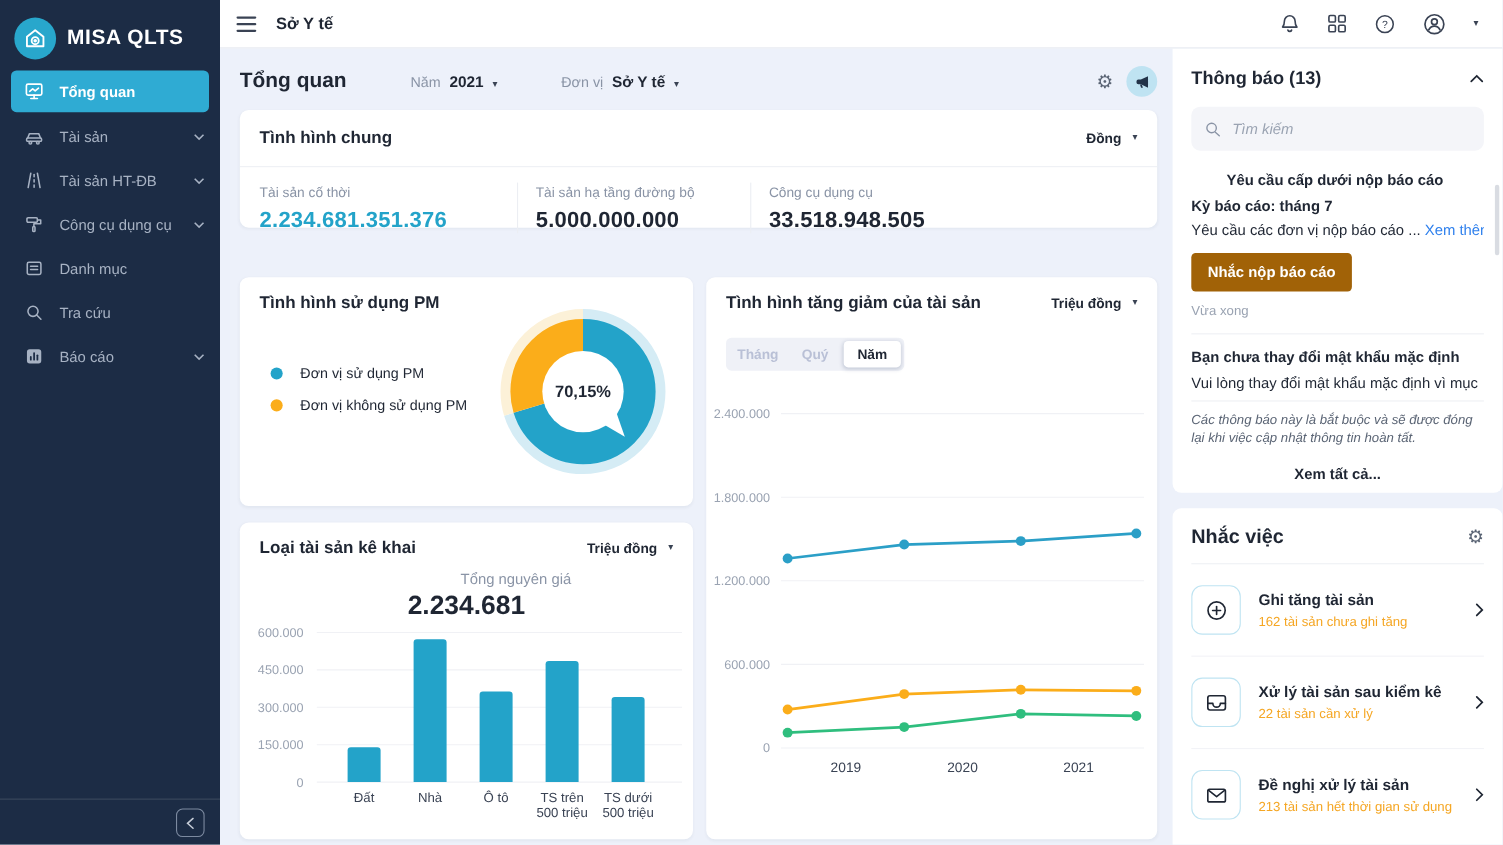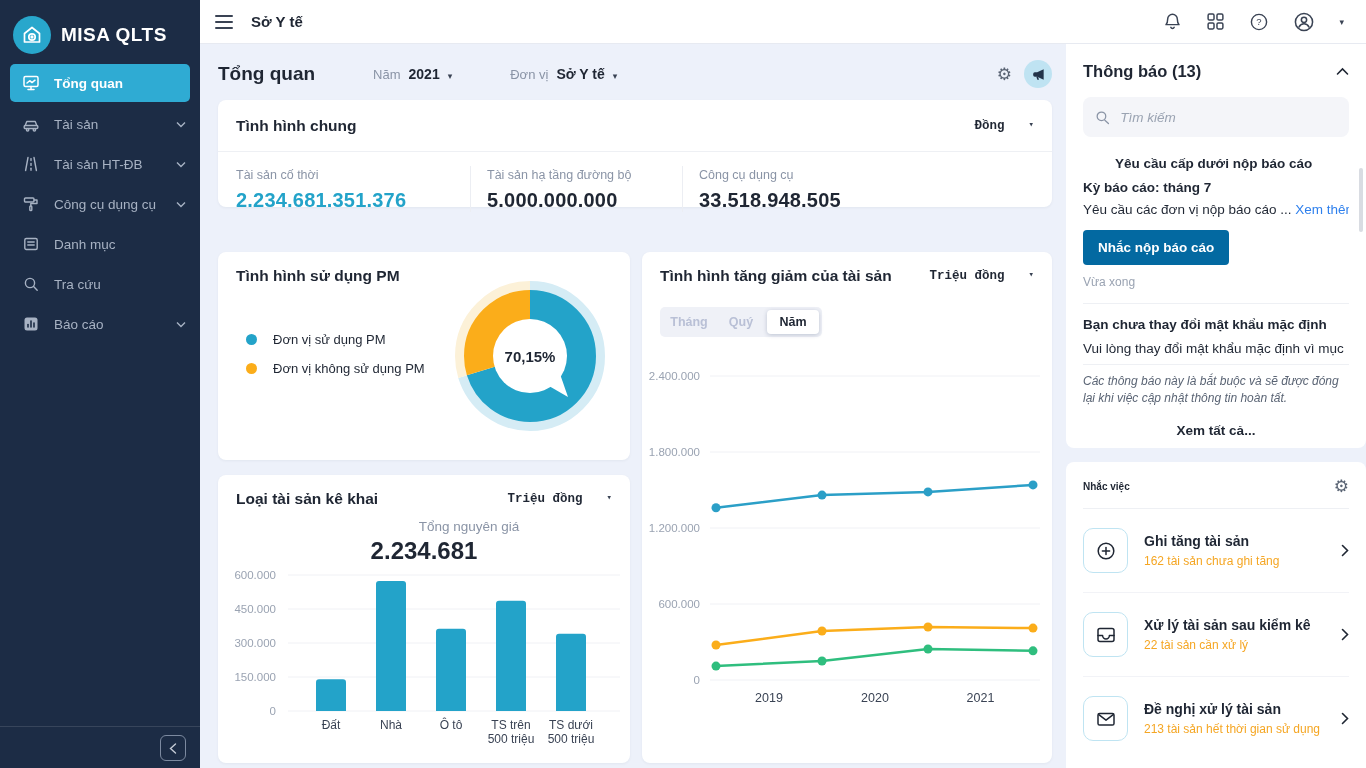--- a/index.html
+++ b/index.html
@@ -35,21 +35,21 @@
   .filter { display:flex; align-items:baseline; gap:8px; margin-left:58px; font-size:13px; color:#8A94A6; }
   .filter b { font-size:14px; color:#1F2633; }
   .caret { font-size:9px; color:#3A4354; }
   .page-head-icons { margin-left:auto; display:flex; align-items:center; gap:12px; }
   .gear-glyph { font-size:17px; color:#5A6474; cursor:pointer; line-height:1; }
   .megaphone-btn { width:28px; height:28px; border-radius:50%; background:#BFE3F2; display:flex; align-items:center; justify-content:center; cursor:pointer; }
 
   .card { position:absolute; background:#fff; border-radius:8px; box-shadow:0 1px 3px rgba(20,30,60,.05); }
   .card-title-row { display:flex; align-items:center; padding:15px 18px 0 18px; }
   .card-title { font-size:15.5px; font-weight:700; }
-  .unit-dd { margin-left:auto; font-size:12.5px; font-weight:700; display:flex; align-items:flex-start; gap:24px; cursor:pointer;font-family:Liberation Mono, monospace; }
+  .unit-dd { margin-left:auto; font-size:12.5px; font-weight:700; display:flex; align-items:flex-start; gap:10px; cursor:pointer; }
 
   
   #card-summary { left:18px; top:56px; width:834px; height:107px; }
   #card-summary .title-row { height:52px; display:flex; align-items:center; padding:0 18px; border-bottom:1px solid #EEF0F4; }
   .stats-row { display:flex; padding:14px 0 0 0; }
   .stat { padding:2px 0 0 18px; }
   .stat:nth-child(1){ width:252px; }
   .stat:nth-child(2){ width:212px; border-left:1px solid #ECEEF3; padding-left:16px; }
   .stat:nth-child(3){ border-left:1px solid #ECEEF3; padding-left:16px; }
   .stat-label { font-size:12.5px; color:#8A94A6; margin-bottom:7px; }
@@ -84,31 +84,31 @@
   .panel-head { display:flex; align-items:center; }
   .panel-title { font-size:16.5px; font-weight:700; }
   .panel-head .right-ic { margin-left:auto; cursor:pointer; display:flex; }
   .search-box { margin-top:16px; height:40px; background:#F4F5F9; border-radius:8px; display:flex; align-items:center; padding:0 12px; gap:10px; }
   .search-box input { border:none; outline:none; background:transparent; font-style:italic; font-size:13.5px; color:#42506B; width:100%; font-family:inherit; }
   .search-box input::placeholder { color:#9AA3B2; }
   .notif-title { font-size:13.5px; font-weight:700; margin-top:19px;margin-left:32px; }
   .notif-period { font-size:13.5px; font-weight:700; margin-top:9px; }
   .notif-body { font-size:13.5px; margin-top:7px; white-space:nowrap; overflow:hidden; }
   .link { color:#2F80ED; cursor:pointer; }
-  .notif-btn { margin-top:13px; background:#0369a1; color:#fff; border:none; border-radius:4px; font-size:13.5px; font-weight:700; padding:10px 15px; cursor:pointer; font-family:inherit; }
+  .notif-btn { margin-top:13px; background:#a16207; color:#fff; border:none; border-radius:4px; font-size:13.5px; font-weight:700; padding:10px 15px; cursor:pointer; font-family:inherit; }
   .notif-time { font-size:12px; color:#9AA3B2; margin-top:10px; padding-bottom:14px; border-bottom:1px solid #EEF0F4; }
   .notif2-title { font-size:13.5px; font-weight:700; margin-top:13px; }
   .notif2-body { font-size:13.5px; margin-top:9px; white-space:nowrap; overflow:hidden; padding-bottom:8px; border-bottom:1px solid #EEF0F4; }
   .notif-note { font-size:12px; font-style:italic; color:#5A6474; margin-top:8px; line-height:1.45; }
   .view-all { text-align:center; font-size:13.5px; font-weight:700; margin-top:15px; cursor:pointer; }
   .scroll-thumb { position:absolute; right:3px; top:124px; width:4px; height:64px; background:#D9DCE2; border-radius:2px; }
 
   #panel-remind { top:418px; height:306px; border-radius:8px 8px 0 0; padding:16px 17px 0 17px; }
   .remind-head { display:flex; align-items:center; padding-bottom:13px; border-bottom:1px solid #EEF0F4; }
-  .remind-title { font-size:10px; font-weight:700; }
+  .remind-title { font-size:18px; font-weight:700; }
   .remind-item { display:flex; align-items:center; gap:16px; padding:19px 0; border-bottom:1px solid #F2F3F7; cursor:pointer; }
   .remind-item:last-child { border-bottom:none; }
   .remind-ic { width:45px; height:45px; border:1.5px solid #BFE4F2; border-radius:10px; display:flex; align-items:center; justify-content:center; flex:none; }
   .remind-txt { flex:1; }
   .remind-t1 { font-size:14px; font-weight:600; }
   .remind-t2 { font-size:12px; color:#F5A623; margin-top:5px; }
   .chev-r { flex:none; display:flex; }
 </style>
 </head>
 <body>

